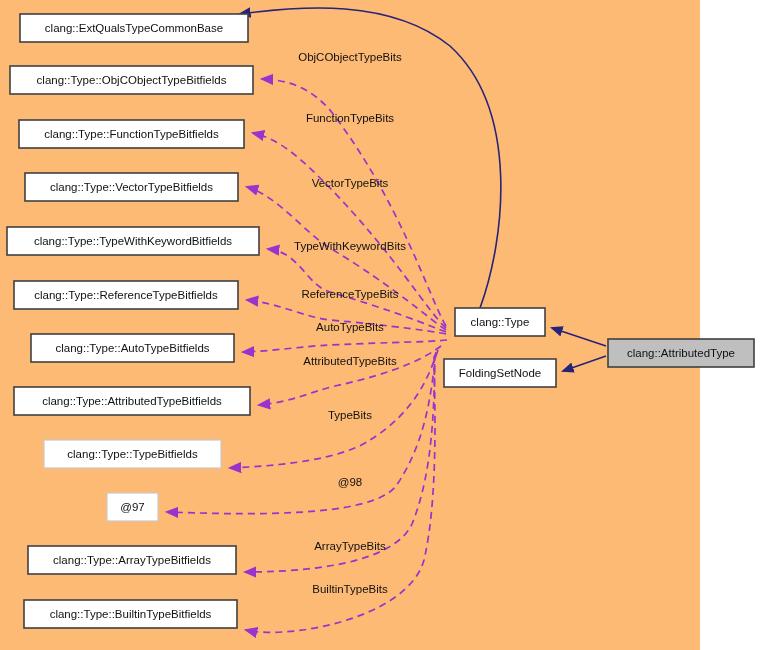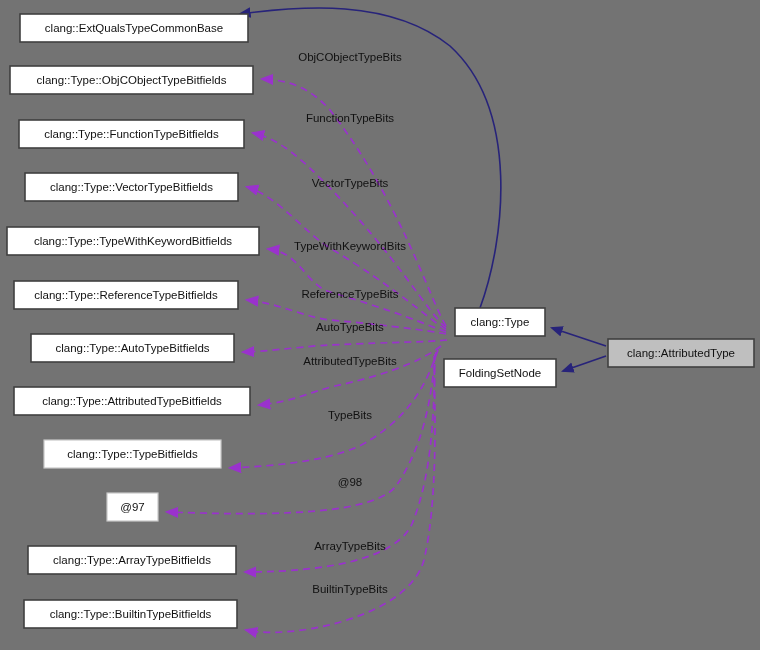--- a/index.html
+++ b/index.html
@@ -1,18 +1,18 @@
 <!DOCTYPE html>
 <html><head>
 <meta charset="utf-8">
 <style>
   html,body{margin:0;padding:0;background:#ffffff;}
   body{width:760px;height:650px;overflow:hidden;
        font-family:"Liberation Sans","DejaVu Sans",sans-serif;}
-  #diagram{position:relative;width:760px;height:650px;background:#737373;}
+  #diagram{position:relative;width:700px;height:650px;background:#fdba74;}
   svg.graph{position:absolute;left:0;top:0;width:760px;height:650px;}
   .node-box{fill:#ffffff;}
   .node-box.dark{stroke:#404040;stroke-width:1.6;}
   .node-box.light{stroke:#c8c8c8;stroke-width:1.2;}
   .node-box.sel{fill:#bfbfbf;stroke:#404040;stroke-width:1.6;}
   .node-label{font-family:"Liberation Sans","DejaVu Sans",sans-serif;
               font-size:11.5px;fill:#111111;text-anchor:middle;
               dominant-baseline:middle;}
   .edge-label{font-family:"Liberation Sans","DejaVu Sans",sans-serif;
               font-size:11.5px;fill:#111111;text-anchor:middle;

